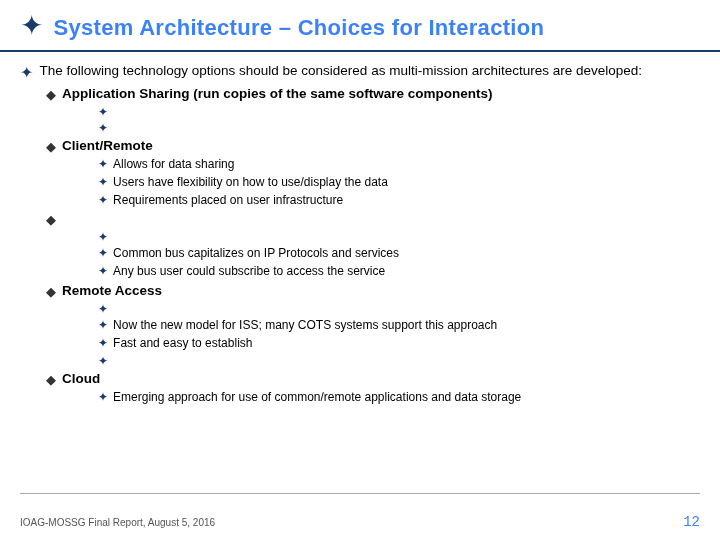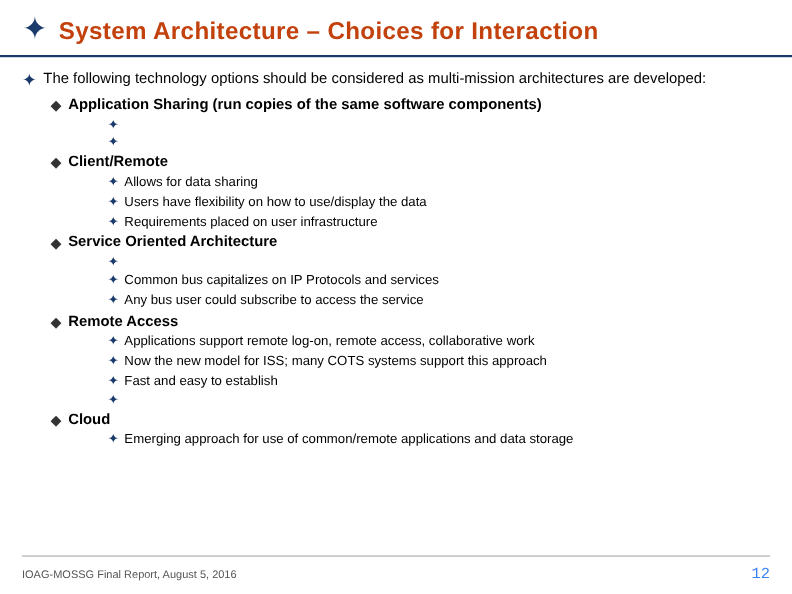--- a/index.html
+++ b/index.html
@@ -34,21 +34,21 @@
       font-size: 28px;
       margin-right: 10px;
       line-height: 1;
       position: relative;
       top: -2px;
     }
 
     .header-title {
       font-size: 22px;
       font-weight: bold;
-      color: #c2410c;
+      color: #3b82f6;
       letter-spacing: 0.3px;
     }
 
     
     .content {
       padding: 4px 20px 4px 20px;
     }
 
     .intro-line {
       display: flex;
@@ -123,21 +123,21 @@
     
     .footer {
       position: absolute;
       bottom: 10px;
       left: 20px;
       right: 20px;
       display: flex;
       justify-content: space-between;
       align-items: center;
       border-top: 1px solid #aaa;
-      padding-top: 8px;
+      padding-top: 20px;
     }
 
     .footer-left {
       font-size: 10px;
       color: #555;
     }
 
     .footer-right {
       font-size: 14px;
       color: #3b82f6;
@@ -195,21 +195,20 @@
           <div class="sub-item">
             <span class="sub-star">✦</span>
             <span class="sub-item-text">Requirements placed on user infrastructure</span>
           </div>
         </div>
       </div>
 
       <div>
         <div class="main-item">
           <span class="diamond-bullet">◆</span>
-          <span class="main-item-label">Service Oriented Architecture</span>
         </div>
         <div class="sub-list">
           <div class="sub-item">
             <span class="sub-star">✦</span>
           </div>
           <div class="sub-item">
             <span class="sub-star">✦</span>
             <span class="sub-item-text">Common bus capitalizes on IP Protocols and services</span>
           </div>
           <div class="sub-item">
@@ -220,21 +219,20 @@
       </div>
 
       <div>
         <div class="main-item">
           <span class="diamond-bullet">◆</span>
           <span class="main-item-label">Remote Access</span>
         </div>
         <div class="sub-list">
           <div class="sub-item">
             <span class="sub-star">✦</span>
-            <span class="sub-item-text">Applications support remote log-on, remote access, collaborative work</span>
           </div>
           <div class="sub-item">
             <span class="sub-star">✦</span>
             <span class="sub-item-text">Now the new model for ISS; many COTS systems support this approach</span>
           </div>
           <div class="sub-item">
             <span class="sub-star">✦</span>
             <span class="sub-item-text">Fast and easy to establish</span>
           </div>
           <div class="sub-item">

